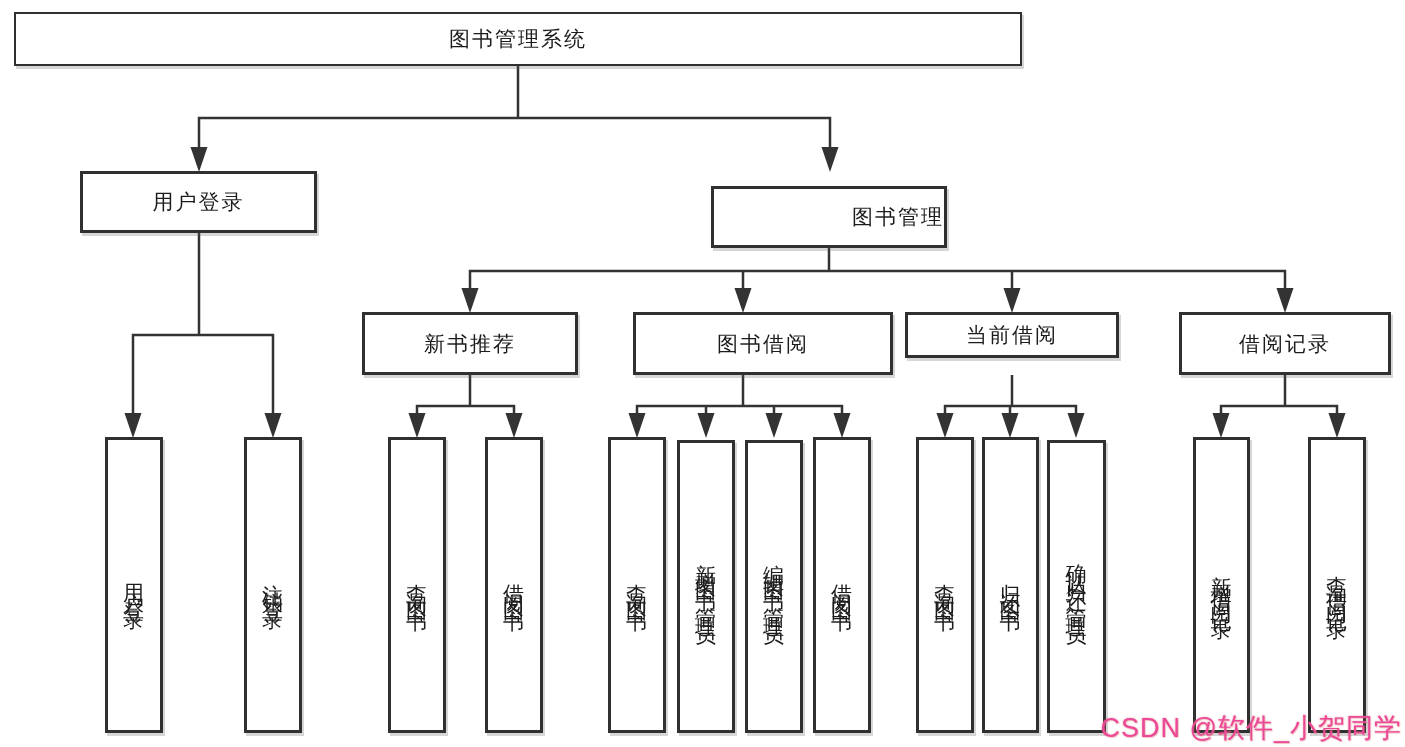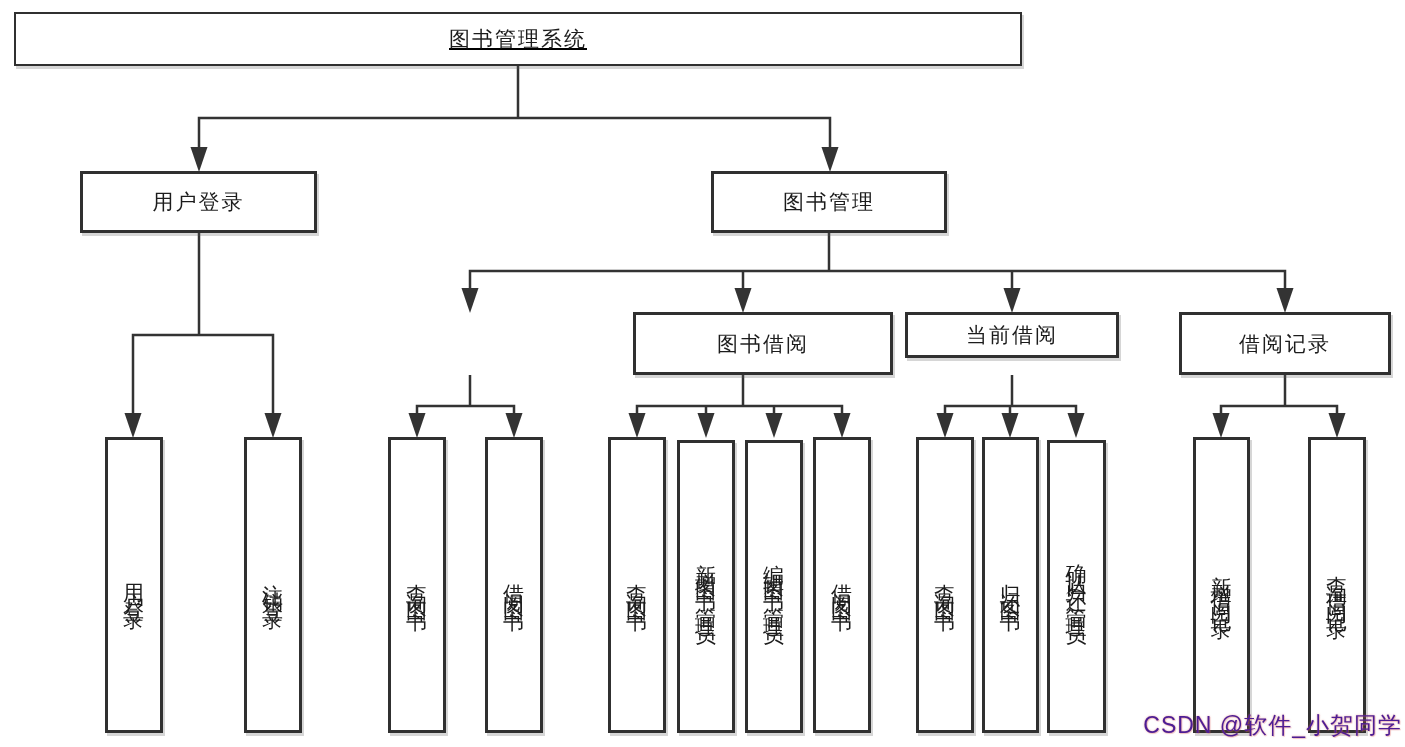--- a/index.html
+++ b/index.html
@@ -19,42 +19,42 @@
   .box {
     position: absolute;
     background: #ffffff;
     border: 3px solid #303030;
     box-sizing: border-box;
     display: flex;
     align-items: center;
     justify-content: center;
     box-shadow: 2px 3px 0 rgba(90,90,90,0.25);
   }
-  .box.root { border-width: 2px; text-decoration: underline; }
+  .box.root { border-width: 2px; }
   .label-h {
     font-size: 21px;
     color: #1c1c1c;
     letter-spacing: 2px;
     white-space: nowrap;
   }
   .label-v {
     writing-mode: vertical-rl;
     text-orientation: mixed;
     font-size: 21px;
     color: #1c1c1c;
     letter-spacing: 0.42em;
     line-height: 1;
     white-space: nowrap;
   }
   #watermark {
     position: absolute;
     right: 3px;
     top: 710px;
-    font-size: 23px;
-    color: #4c1d95;
+    font-size: 27px;
+    color: #ec4899;
     letter-spacing: 1px;
     text-shadow: 0 0 2px rgba(219,106,106,0.65), 1px 1px 0 rgba(219,106,106,0.25);
     z-index: 5;
     white-space: nowrap;
   }
 </style>
 </head>
 <body>
 
 <div id="canvas">
@@ -99,24 +99,27 @@
     </g>
   </svg>
 
   <div class="box root" style="left:14px; top:12px; width:1008px; height:54px;">
     <span class="label-h">图书管理系统</span>
   </div>
 
   <div class="box" style="left:80px; top:171px; width:237px; height:62px;">
     <span class="label-h">用户登录</span>
   </div>
-  <div class="box" style="left:711px; top:171px; width:236px; height:62px;">
+  <div class="box" style="left:711px; top:186px; width:236px; height:62px;justify-content:flex-end;">
     <span class="label-h">图书管理</span>
   </div>
 
+  <div class="box" style="left:362px; top:312px; width:216px; height:63px;">
+    <span class="label-h">新书推荐</span>
+  </div>
   <div class="box" style="left:633px; top:312px; width:260px; height:63px;">
     <span class="label-h">图书借阅</span>
   </div>
   <div class="box" style="left:905px; top:312px; width:214px; height:46px;">
     <span class="label-h">当前借阅</span>
   </div>
   <div class="box" style="left:1179px; top:312px; width:212px; height:63px;">
     <span class="label-h">借阅记录</span>
   </div>
 

